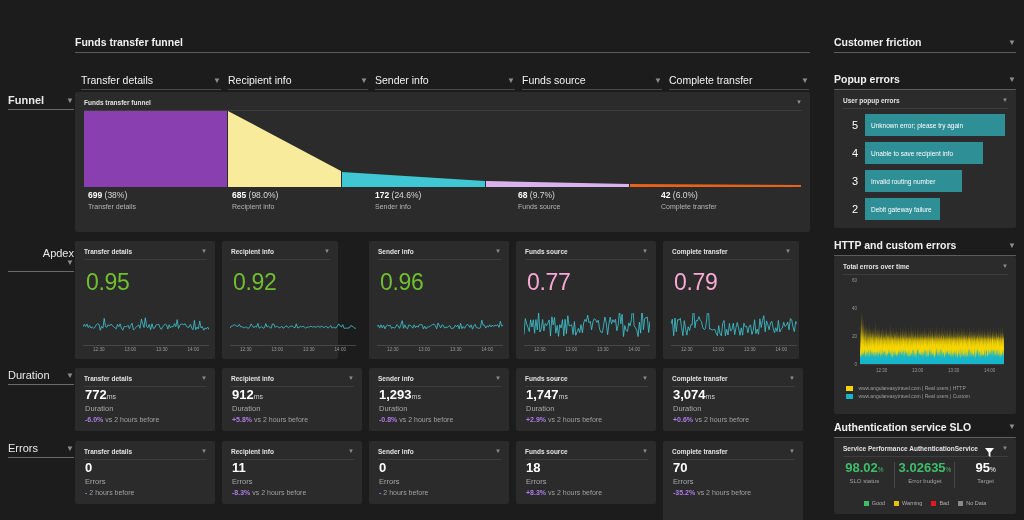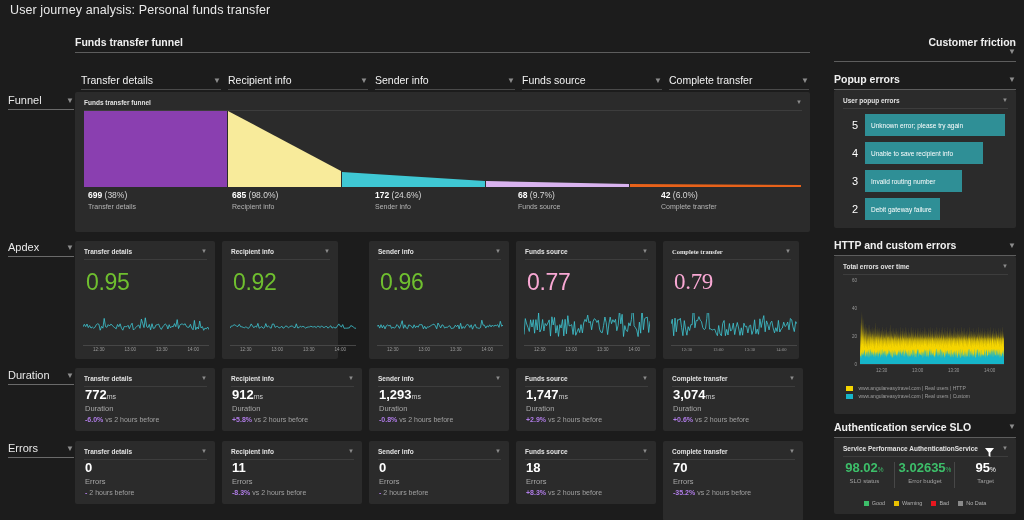--- a/index.html
+++ b/index.html
@@ -138,36 +138,35 @@
                 font-size: 5.5px; color: #b0b0b0; }
   .slo-legend .dot { display: inline-block; width: 5px; height: 5px;
                      margin-right: 3px; vertical-align: middle; }
   .funnel-icon { position: absolute; right: 22px; top: 5px; }
 </style>
 </head>
 <body>
 
 <div class="page">
 
-  <div class="app-title">User journey analysis: Personal funds transfer</div>
 
   <div class="sec-head" style="left:75px; top:36px; width:735px;">
     <span class="txt">Funds transfer funnel</span>
   </div>
 
-  <div class="sec-head" style="left:834px; top:36px; width:182px;flex-direction:column;">
+  <div class="sec-head" style="left:834px; top:36px; width:182px;">
     <span class="txt">Customer friction</span>
     <span class="chev">▼</span>
   </div>
 
-  <div class="rail-item" style="top:94px;">
+  <div class="rail-item" style="top:94px;font-weight:bold;">
     <span class="txt">Funnel</span>
     <span class="chev">▼</span>
   </div>
-  <div class="rail-item" style="top:241px;">
+  <div class="rail-item" style="top:247px;flex-direction:column;">
     <span class="txt">Apdex</span>
     <span class="chev">▼</span>
   </div>
   <div class="rail-item" style="top:369px;">
     <span class="txt">Duration</span>
     <span class="chev">▼</span>
   </div>
   <div class="rail-item" style="top:442px;">
     <span class="txt">Errors</span>
     <span class="chev">▼</span>
@@ -296,21 +295,21 @@
        <path d="M0.0 21.5 L1.3 5.6 L2.7 11.0 L4.0 14.5 L5.3 18.5 L6.6 6.8 L8.0 14.0 L9.3 6.7 L10.6 20.2 L11.9 6.6 L13.3 17.0 L14.6 -0.1 L15.9 19.0 L17.2 16.1 L18.6 6.5 L19.9 17.9 L21.2 10.5 L22.5 12.7 L23.9 9.9 L25.2 6.9 L26.5 23.1 L27.9 3.8 L29.2 12.0 L30.5 4.5 L31.8 20.1 L33.2 12.5 L34.5 23.4 L35.8 11.6 L37.1 15.0 L38.5 6.6 L39.8 22.9 L41.1 6.3 L42.4 20.8 L43.8 2.7 L45.1 12.9 L46.4 12.5 L47.7 11.6 L49.1 21.5 L50.4 8.5 L51.7 22.3 L53.1 18.9 L54.4 15.4 L55.7 19.6 L57.0 11.6 L58.4 19.9 L59.7 9.9 L61.0 6.4 L62.3 8.7 L63.7 2.1 L65.0 9.8 L66.3 8.4 L67.6 16.8 L69.0 8.6 L70.3 5.7 L71.6 6.6 L72.9 9.5 L74.3 7.2 L75.6 16.2 L76.9 19.1 L78.3 19.7 L79.6 12.4 L80.9 4.0 L82.2 9.7 L83.6 21.6 L84.9 11.0 L86.2 4.1 L87.5 10.7 L88.9 6.7 L90.2 9.3 L91.5 6.3 L92.8 17.7 L94.2 12.2 L95.5 -3.0 L96.8 10.8 L98.1 1.3 L99.5 23.5 L100.8 12.6 L102.1 17.3 L103.5 18.5 L104.8 9.8 L106.1 12.9 L107.4 6.6 L108.8 -9.0 L110.1 12.8 L111.4 14.6 L112.7 16.9 L114.1 23.6 L115.4 9.1 L116.7 20.2 L118.0 -6.0 L119.4 16.7 L120.7 5.5 L122.0 4.7 L123.3 4.1 L124.7 19.5 L126.0 8.2" fill="none" stroke="#3fc8d4" stroke-width="0.8"></path>
      </svg>
      <div class="axis"></div>
      <div class="ticks">
           <span>12:30</span>
           <span>13:00</span>
           <span>13:30</span>
           <span>14:00</span>
         </div>
       </div>
-      <div class="card" style="left: 663px; top: 241px; width: 136px; height: 118px; font-family: Liberation Serif, serif;">
+      <div class="card" style="left: 663px; top: 241px; width: 136px; height: 118px;">
         <div class="card-head">
        <span class="txt">Complete transfer</span>
        <span class="chev">▼</span>
      </div>
      <div class="apdex-val red">0.79</div>
      <svg class="spark" width="126" height="28" viewBox="0 0 126 28">
        <path d="M0.0 11.1 L1.3 6.2 L2.7 22.8 L4.0 5.1 L5.3 18.8 L6.6 6.7 L8.0 7.0 L9.3 5.3 L10.6 14.5 L11.9 22.7 L13.3 7.6 L14.6 16.0 L15.9 22.2 L17.2 13.7 L18.6 17.5 L19.9 11.6 L21.2 11.7 L22.5 -9.5 L23.9 14.8 L25.2 7.5 L26.5 7.8 L27.9 3.6 L29.2 7.2 L30.5 8.7 L31.8 14.7 L33.2 16.6 L34.5 15.5 L35.8 5.4 L37.1 -10.2 L38.5 16.1 L39.8 15.9 L41.1 17.1 L42.4 16.5 L43.8 16.3 L45.1 20.1 L46.4 22.7 L47.7 12.5 L49.1 20.9 L50.4 22.8 L51.7 10.5 L53.1 7.5 L54.4 22.7 L55.7 16.4 L57.0 22.0 L58.4 10.5 L59.7 18.1 L61.0 16.3 L62.3 10.1 L63.7 21.6 L65.0 14.5 L66.3 9.5 L67.6 15.0 L69.0 22.4 L70.3 14.8 L71.6 22.2 L72.9 10.2 L74.3 13.8 L75.6 13.2 L76.9 19.9 L78.3 12.8 L79.6 12.1 L80.9 21.4 L82.2 17.5 L83.6 6.8 L84.9 20.7 L86.2 16.1 L87.5 21.3 L88.9 5.8 L90.2 14.5 L91.5 7.7 L92.8 2.6 L94.2 18.8 L95.5 7.9 L96.8 11.6 L98.1 16.9 L99.5 9.9 L100.8 8.2 L102.1 14.8 L103.5 19.8 L104.8 14.7 L106.1 18.5 L107.4 7.4 L108.8 19.0 L110.1 16.1 L111.4 15.0 L112.7 9.2 L114.1 13.5 L115.4 12.3 L116.7 9.1 L118.0 16.8 L119.4 5.5 L120.7 6.9 L122.0 13.9 L123.3 18.6 L124.7 8.6 L126.0 10.8" fill="none" stroke="#3fc8d4" stroke-width="0.8"></path>
      </svg>
      <div class="axis"></div>
      <div class="ticks">

